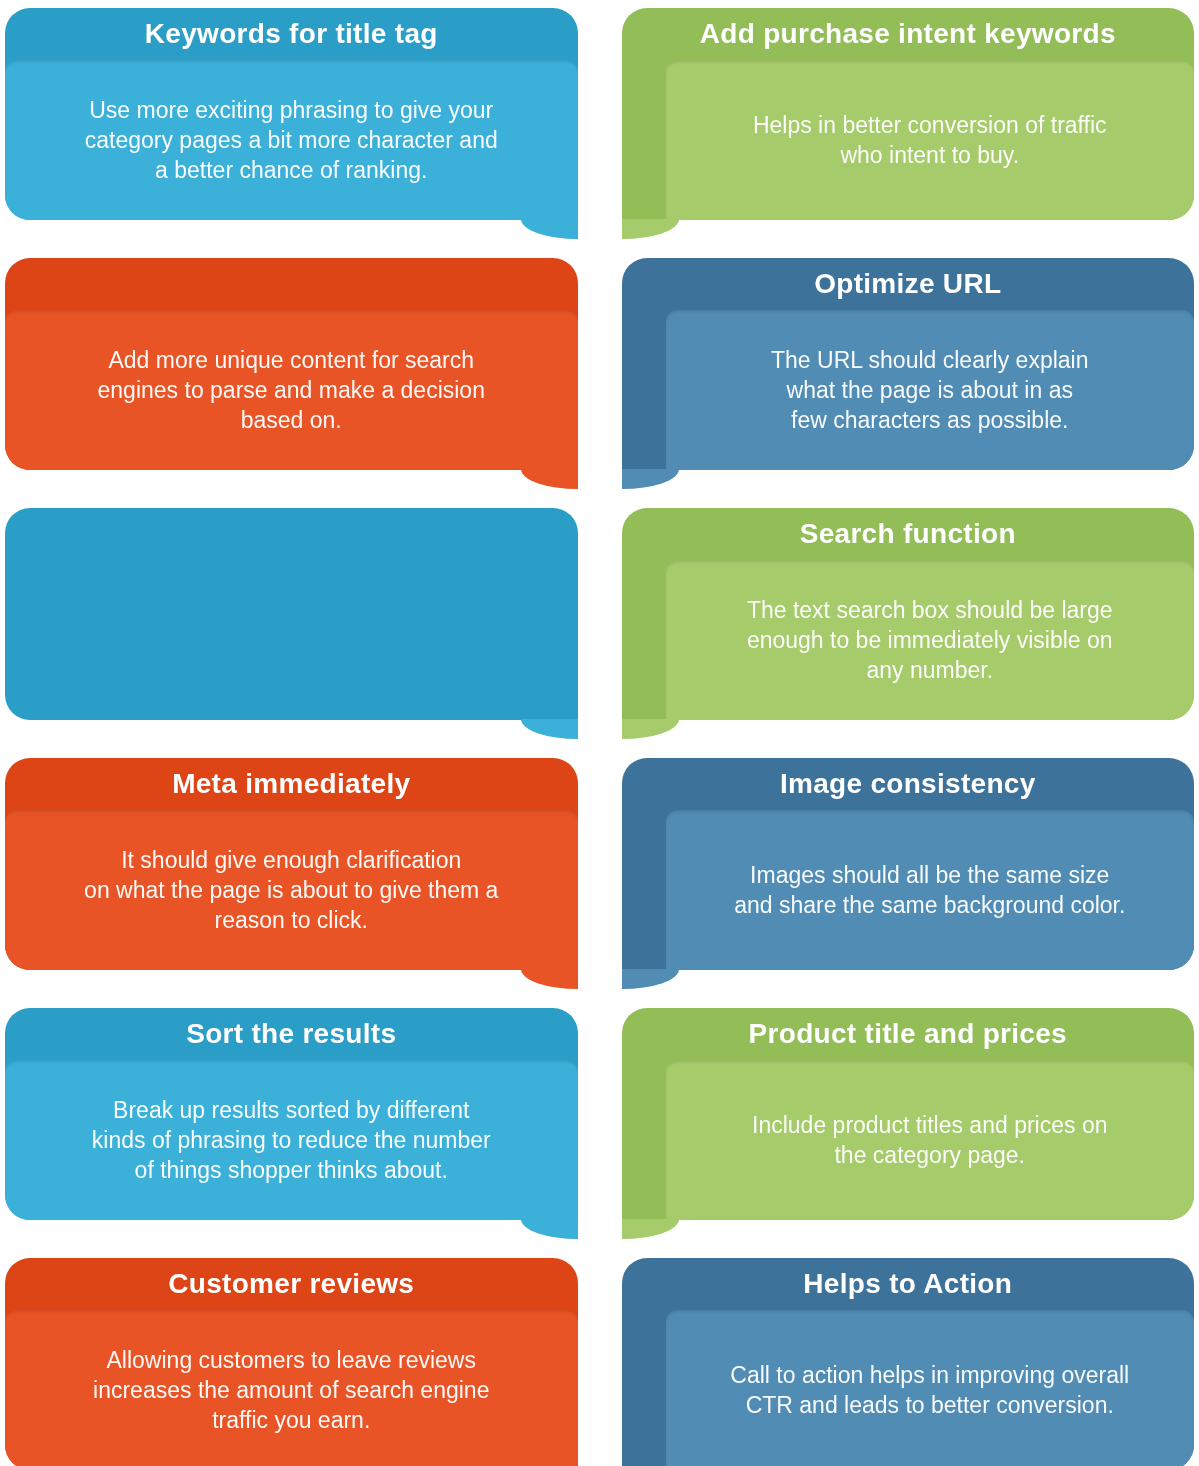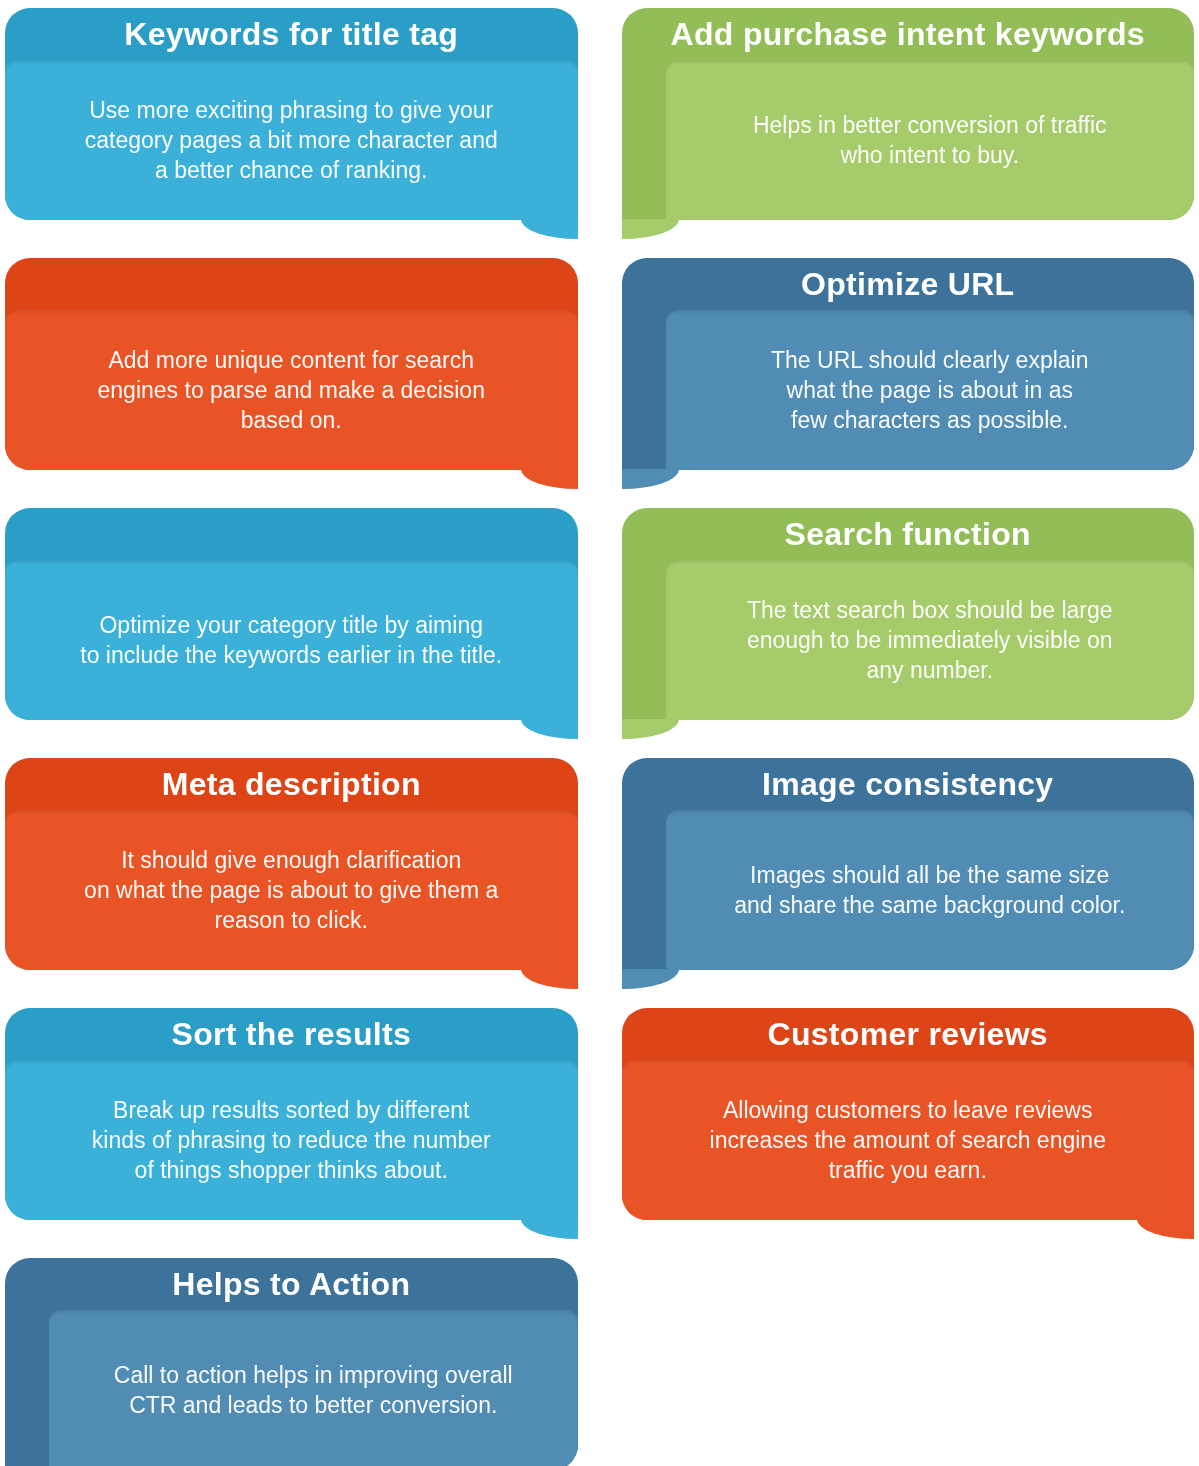--- a/index.html
+++ b/index.html
@@ -37,21 +37,21 @@
   .card.steel  { --header-col: var(--steel_header);  --body-col: var(--steel_body); }
 
   .card-header {
     height: 52px;
     display: flex;
     align-items: center;
     justify-content: center;
   }
   .card-header h2 {
     margin: 0;
-    font-size: 32px;
+    font-size: 28px;
     font-weight: 600;
     letter-spacing: 0.3px;
     color: #ffffff;
   }
   .card-body {
     position: absolute;
     top: 52px; left: 0; right: 0; bottom: 0;
     background: var(--body-col);
     display: flex;
     align-items: center;
@@ -128,40 +128,36 @@
       <h2>Optimize URL</h2>
     </header>
     <div class="card-body">
       <p>The URL should clearly explain
 what the page is about in as
 few characters as possible.</p>
     </div>
   </section>
 
   <section class="card cyan left">
-    <div class="card-body">
-      <p>Optimize your category title by aiming
-to include the keywords earlier in the title.</p>
-    </div>
   </section>
 
   <section class="card green right">
     <header class="card-header">
       <h2>Search function</h2>
     </header>
     <div class="card-body">
       <p>The text search box should be large
 enough to be immediately visible on
 any number.</p>
     </div>
   </section>
 
   <section class="card orange left">
     <header class="card-header">
-      <h2>Meta description</h2>
+      <h2>Meta immediately</h2>
     </header>
     <div class="card-body">
       <p>It should give enough clarification
 on what the page is about to give them a
 reason to click.</p>
     </div>
   </section>
 
   <section class="card steel right">
     <header class="card-header">
@@ -177,20 +173,29 @@
     <header class="card-header">
       <h2>Sort the results</h2>
     </header>
     <div class="card-body">
       <p>Break up results sorted by different
 kinds of phrasing to reduce the number
 of things shopper thinks about.</p>
     </div>
   </section>
 
+  <section class="card green right">
+    <header class="card-header">
+      <h2>Product title and prices</h2>
+    </header>
+    <div class="card-body">
+      <p>Include product titles and prices on
+the category page.</p>
+    </div>
+  </section>
 
   <section class="card orange left">
     <header class="card-header">
       <h2>Customer reviews</h2>
     </header>
     <div class="card-body">
       <p>Allowing customers to leave reviews
 increases the amount of search engine
 traffic you earn.</p>
     </div>

